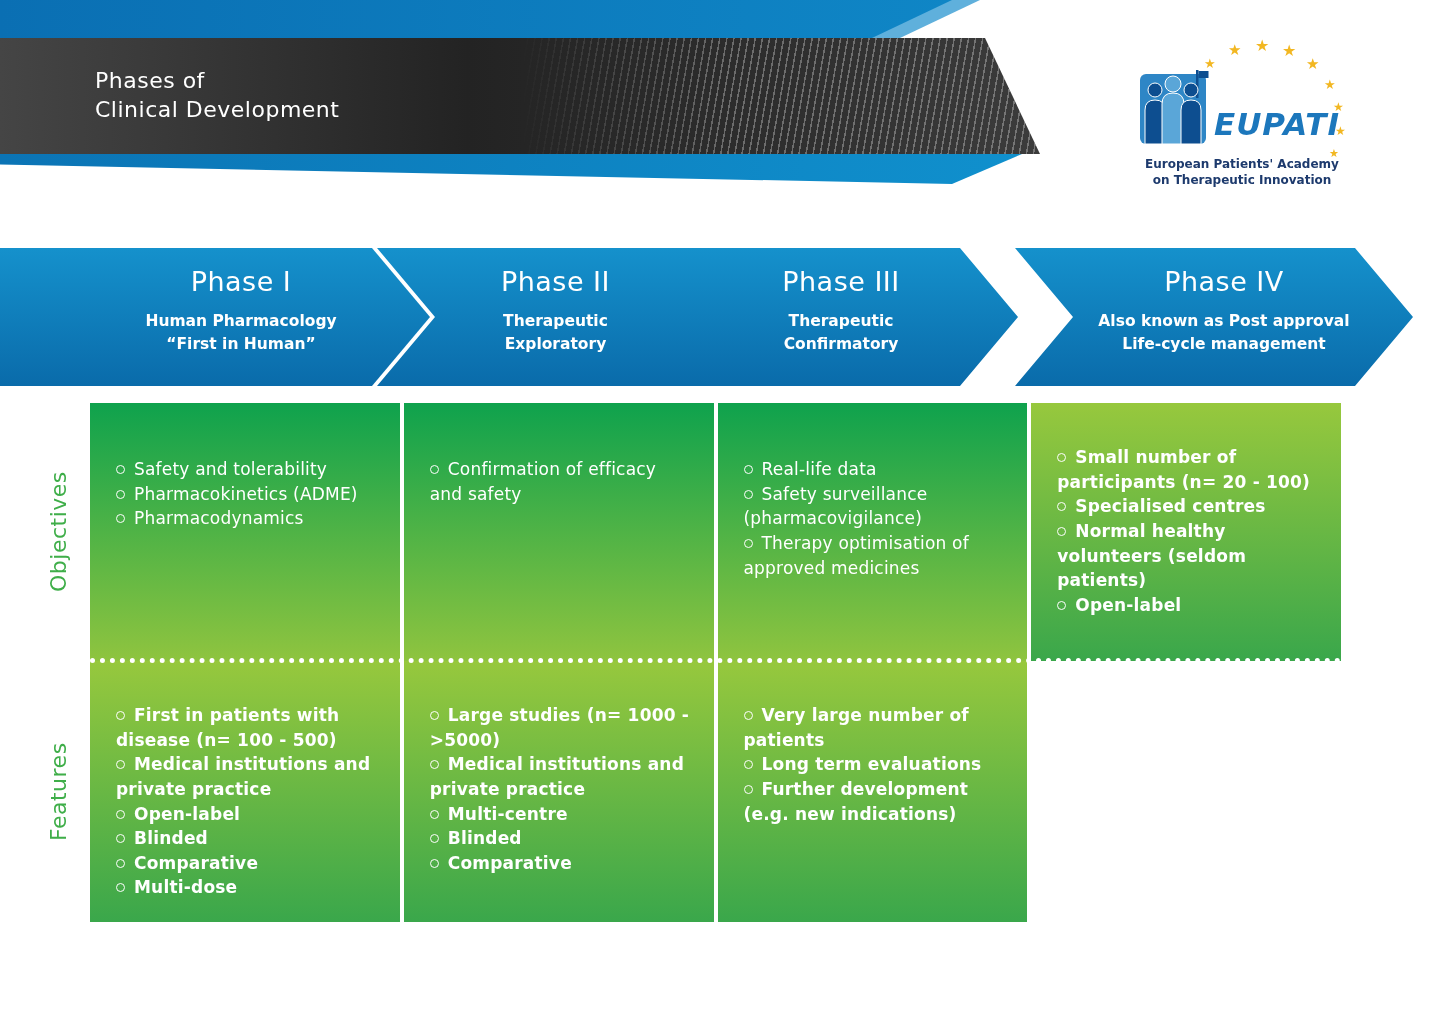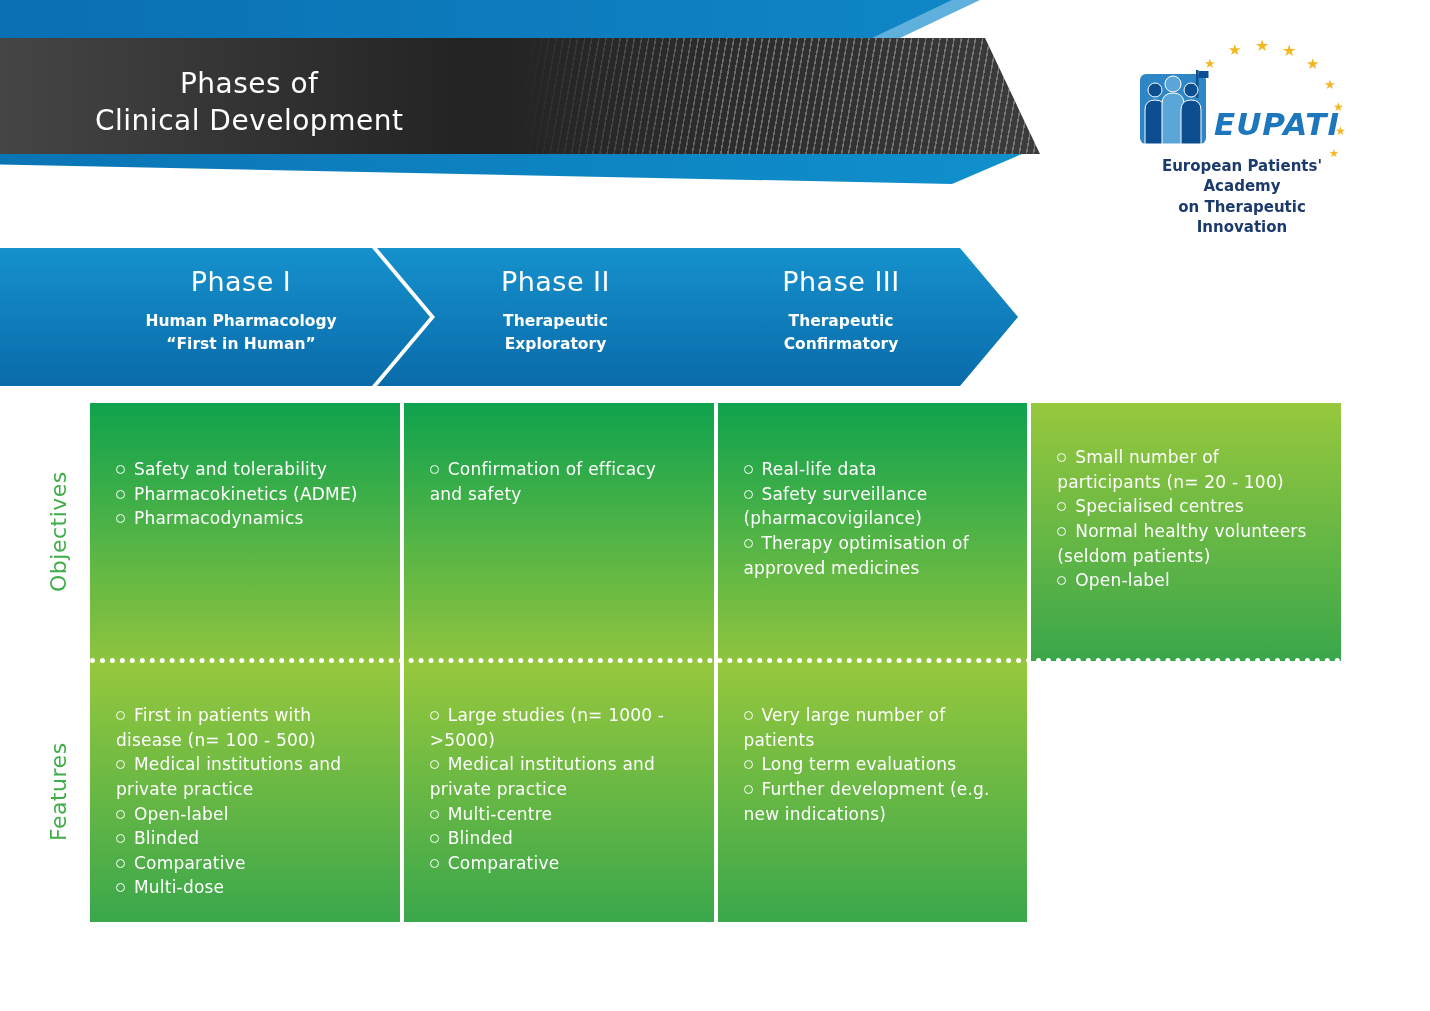--- a/index.html
+++ b/index.html
@@ -14,21 +14,21 @@
     background:linear-gradient(90deg,#0a6fb3,#0f86c6);
     clip-path:polygon(0 0,100% 0,calc(100% - 80px) 100%,0 100%); }
   .dark-band { position:absolute; left:0; top:38px; width:1040px; height:116px;
     background:linear-gradient(90deg,#454545 0%,#232323 45%,#2e2e2e 75%,#3c3c3c 100%);
     clip-path:polygon(0 0,985px 0,1040px 100%,0 100%); }
   .stripes { position:absolute; right:0; top:0; width:520px; height:100%;
     background:repeating-linear-gradient(100deg, rgba(255,255,255,0.30) 0 1.5px, transparent 1.5px 7px);
     -webkit-mask-image:linear-gradient(to right, transparent 0%, #000 40%);
     mask-image:linear-gradient(to right, transparent 0%, #000 40%); }
   .banner-title { position:absolute; left:95px; top:28px; color:#ffffff;
-    font-size:28px; line-height:1.32; font-weight:400; letter-spacing:0.5px;text-align:center; }
+    font-size:22px; line-height:1.32; font-weight:400; letter-spacing:0.5px; }
   .banner-title span { display:block; }
   .blue-bottom { position:absolute; left:0; top:154px; width:1022px; height:30px;
     background:linear-gradient(90deg,#0b74b5,#1090cd);
     clip-path:polygon(0 0,100% 0,calc(100% - 70px) 100%,0 35%); }
 
   
   .logo { position:absolute; left:1118px; top:40px; width:252px; height:150px; }
   .stars { position:absolute; inset:0; }
   .star { position:absolute; color:#f2b722; line-height:1; }
   .star:nth-child(1)  { left:58px;  top:64px;  font-size:11px; }
@@ -39,21 +39,21 @@
   .star:nth-child(6)  { left:164px; top:3px;   font-size:16px; }
   .star:nth-child(7)  { left:188px; top:17px;  font-size:15px; }
   .star:nth-child(8)  { left:206px; top:38px;  font-size:13px; }
   .star:nth-child(9)  { left:215px; top:61px;  font-size:12px; }
   .star:nth-child(10) { left:217px; top:85px;  font-size:12px; }
   .star:nth-child(11) { left:211px; top:108px; font-size:11px; }
   .logo-icon { position:absolute; left:22px; top:30px; width:70px; height:74px; }
   .logo-wordmark { position:absolute; left:96px; top:66px; font-size:31px; font-weight:bold;
     color:#1c77bc; letter-spacing:1px;font-style:italic; }
   .logo-tagline { position:absolute; left:14px; top:116px; width:220px; text-align:center;
-    color:#1d3a6d; font-size:15px; font-weight:bold; line-height:1.35; }
+    color:#1d3a6d; font-size:12px; font-weight:bold; line-height:1.35; }
   .logo-tagline span { display:block; }
 
   
   .arrows { position:absolute; left:0; top:248px; width:1430px; height:138px; }
   .arrow { position:absolute; top:0; height:138px;
     background:linear-gradient(180deg,#1591cc 0%, #0a6baa 100%);
     color:#fff; display:flex; justify-content:center; padding-top:18px; text-align:center; }
   .arrow-inner { }
   .phase-title { font-size:27px; letter-spacing:0.5px; margin-bottom:13px; }
   .phase-sub { font-size:15.5px; font-weight:bold; line-height:1.5; }
@@ -68,21 +68,21 @@
   .arrow-4 { left:1015px; width:398px;
     clip-path:polygon(0 0, calc(100% - 58px) 0, 100% 50%, calc(100% - 58px) 100%, 0 100%, 58px 50%); }
   .arrow-4 .arrow-inner { transform:translateX(10px); }
 
   
   .table { position:absolute; left:90px; top:403px; width:1251px; height:519px; }
   .grid { display:grid; grid-template-columns:repeat(4,1fr); grid-template-rows:258px 261px;
     column-gap:4px; width:100%; height:100%; }
   ul.cell { list-style:none; color:#ffffff; font-size:17px; line-height:1.45; letter-spacing:0.2px; }
   ul.obj  { background:linear-gradient(180deg,#0fa24d 0%, #8fc43f 100%); padding:54px 20px 0 26px; }
-  ul.feat { background:linear-gradient(180deg,#97c83d 0%, #3aa74b 100%); padding:42px 20px 0 26px; }
+  ul.feat { background:linear-gradient(180deg,#97c83d 0%, #3aa74b 100%); padding:42px 20px 0 26px;font-weight:bold; }
   ul.cell li::before { content:""; display:inline-block; width:7px; height:7px;
     border:1.6px solid #ffffff; border-radius:50%; margin-right:9px; vertical-align:1px; }
   .dotted-divider { position:absolute; left:0; top:255px; width:100%;
     border-top:5px dotted #ffffff; }
   .row-label { position:absolute; left:-56px; width:48px; display:flex; align-items:center;
     justify-content:center; color:#3fae49; font-size:22px; letter-spacing:0.5px;
     writing-mode:vertical-rl; transform:rotate(180deg); }
   .label-objectives { top:0; height:258px; }
   .label-features { top:258px; height:261px; }
 </style>
@@ -155,20 +155,29 @@
     </div>
     <div class="arrow arrow-3">
       <div class="arrow-inner">
         <div class="phase-title">Phase III</div>
         <div class="phase-sub">
           <span>Therapeutic</span>
           <span>Confirmatory</span>
         </div>
       </div>
     </div>
+    <div class="arrow arrow-4">
+      <div class="arrow-inner">
+        <div class="phase-title">Phase IV</div>
+        <div class="phase-sub">
+          <span>Also known as Post approval</span>
+          <span>Life-cycle management</span>
+        </div>
+      </div>
+    </div>
   </section>
 
   <section class="table">
     <div class="row-label label-objectives">Objectives</div>
     <div class="row-label label-features">Features</div>
     <div class="grid">
       <ul class="cell obj">
           <li>Safety and tolerability</li>
           <li>Pharmacokinetics (ADME)</li>
           <li>Pharmacodynamics</li>

